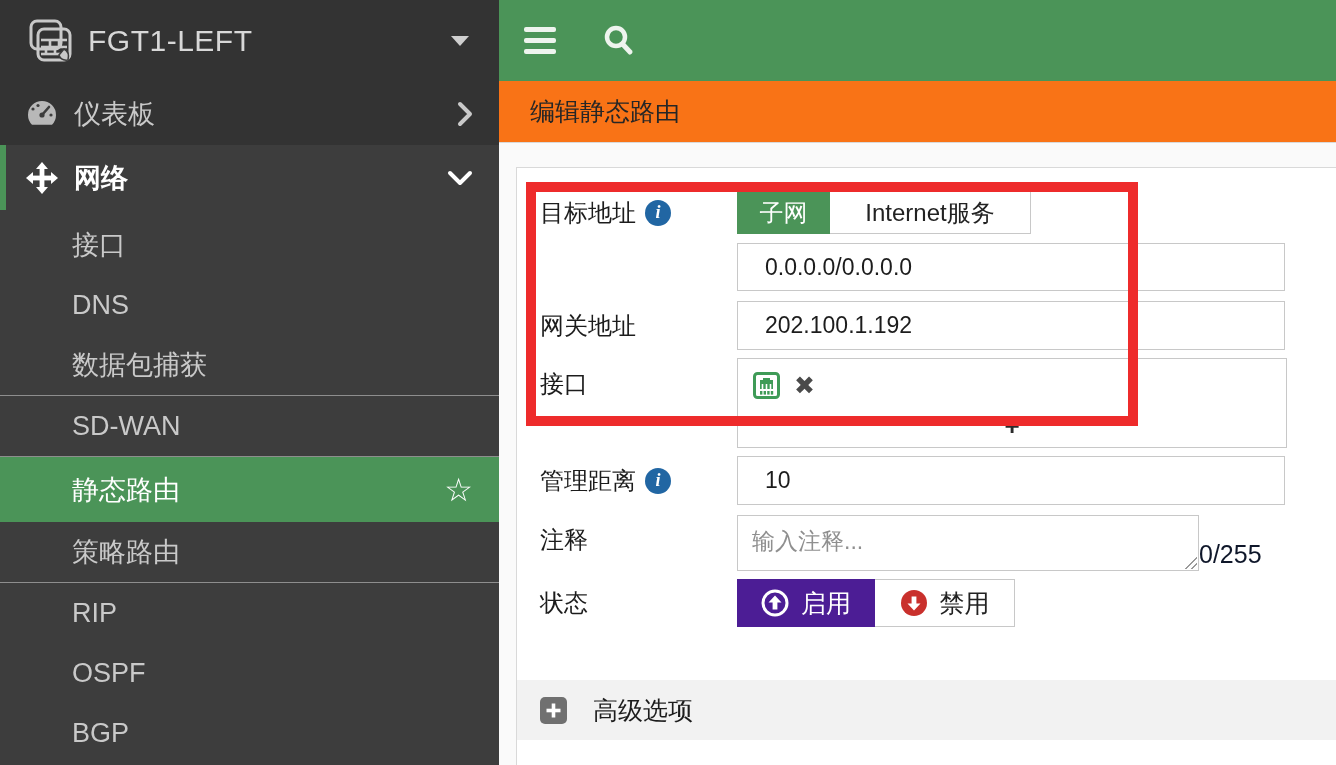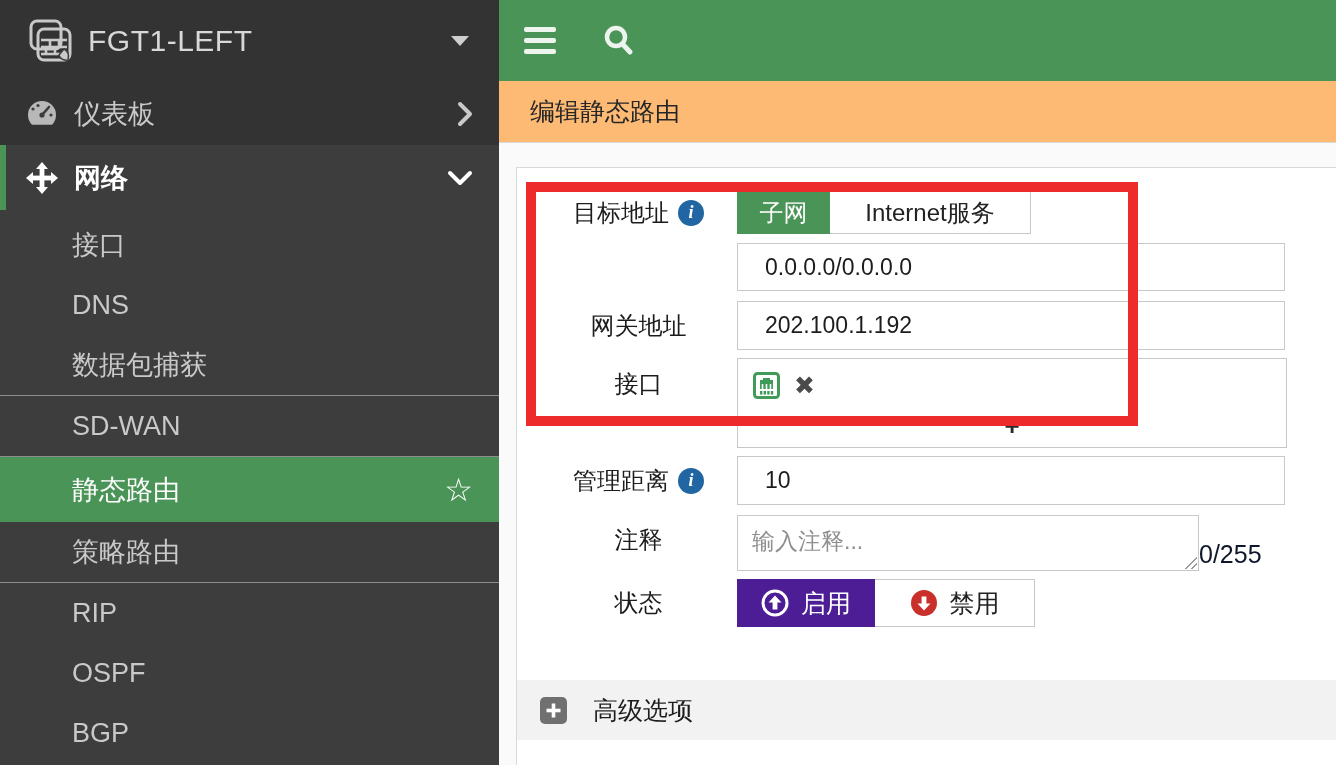--- a/index.html
+++ b/index.html
@@ -47,36 +47,36 @@
   .main { flex:1; display:flex; flex-direction:column; height:765px; }
   .topbar {
     height:81px; background:#4b9458; display:flex; align-items:center;
     padding-left:25px;
   }
   .hamburger { width:32px; display:flex; flex-direction:column; gap:6px; cursor:pointer; }
   .hamburger span { display:block; height:5px; background:#eef4ee; border-radius:2px; }
   .search-btn { margin-left:46px; cursor:pointer; display:flex; }
 
   .page-title-bar {
-    height:62px; background:#fdba74; border-bottom:1px solid #d9d9d9;
+    height:62px; background:#f97316; border-bottom:1px solid #d9d9d9;
     display:flex; align-items:center; padding-left:31px;
     font-size:25px; color:#262626;text-align:right;
   }
   .content { flex:1; position:relative; background:#fafafa; }
   .card {
     position:absolute; left:17px; top:24px; right:0; bottom:0;
     background:#ffffff; border-top:1px solid #d9d9d9; border-left:1px solid #d9d9d9;
     padding-top:23px;
   }
 
   
   .frow { display:flex; padding-left:23px; }
   .flabel {
     width:197px; min-width:197px; font-size:24px; color:#1c1c1c;
-    display:flex; align-items:center; gap:9px;justify-content:center;
+    display:flex; align-items:center; gap:9px;
   }
   .info-badge {
     width:26px; height:26px; border-radius:50%; background:#2166a3; color:#ffffff;
     font-size:18px; font-weight:bold; font-family:"Liberation Serif", serif; font-style:italic;
     display:inline-flex; align-items:center; justify-content:center; flex:none;
   }
   .fcol { display:flex; flex-direction:column; }
 
   .tabs { display:flex; height:43px; }
   .tab {
@@ -124,21 +124,21 @@
   .char-counter { font-size:25px; color:#0f172a; align-self:flex-end; margin-left:0; line-height:1; padding-bottom:4px; }
   .row-comment .flabel { height:50px; }
 
   .row-status { margin-top:8px; }
   .seg { display:flex; height:48px; }
   .seg-btn {
     display:flex; align-items:center; justify-content:center; gap:12px;
     font-size:25px; cursor:pointer; height:48px;
   }
   .seg-enable { width:138px; background:#4c1d95; color:#ffffff; }
-  .seg-disable { width:160px; background:#ffffff; color:#222222; border:1px solid #c8c8c8; border-left:none; }
+  .seg-disable { width:140px; background:#ffffff; color:#222222; border:1px solid #c8c8c8; border-left:none; }
   .status-ico { display:flex; flex:none; }
 
   .advanced-bar {
     margin-top:53px; height:60px; background:#f2f2f2;
     display:flex; align-items:center; padding-left:23px; cursor:pointer;
   }
   .adv-plus {
     width:27px; height:27px; background:#707070; border-radius:5px;
     display:flex; align-items:center; justify-content:center; margin-right:26px; flex:none;
   }

